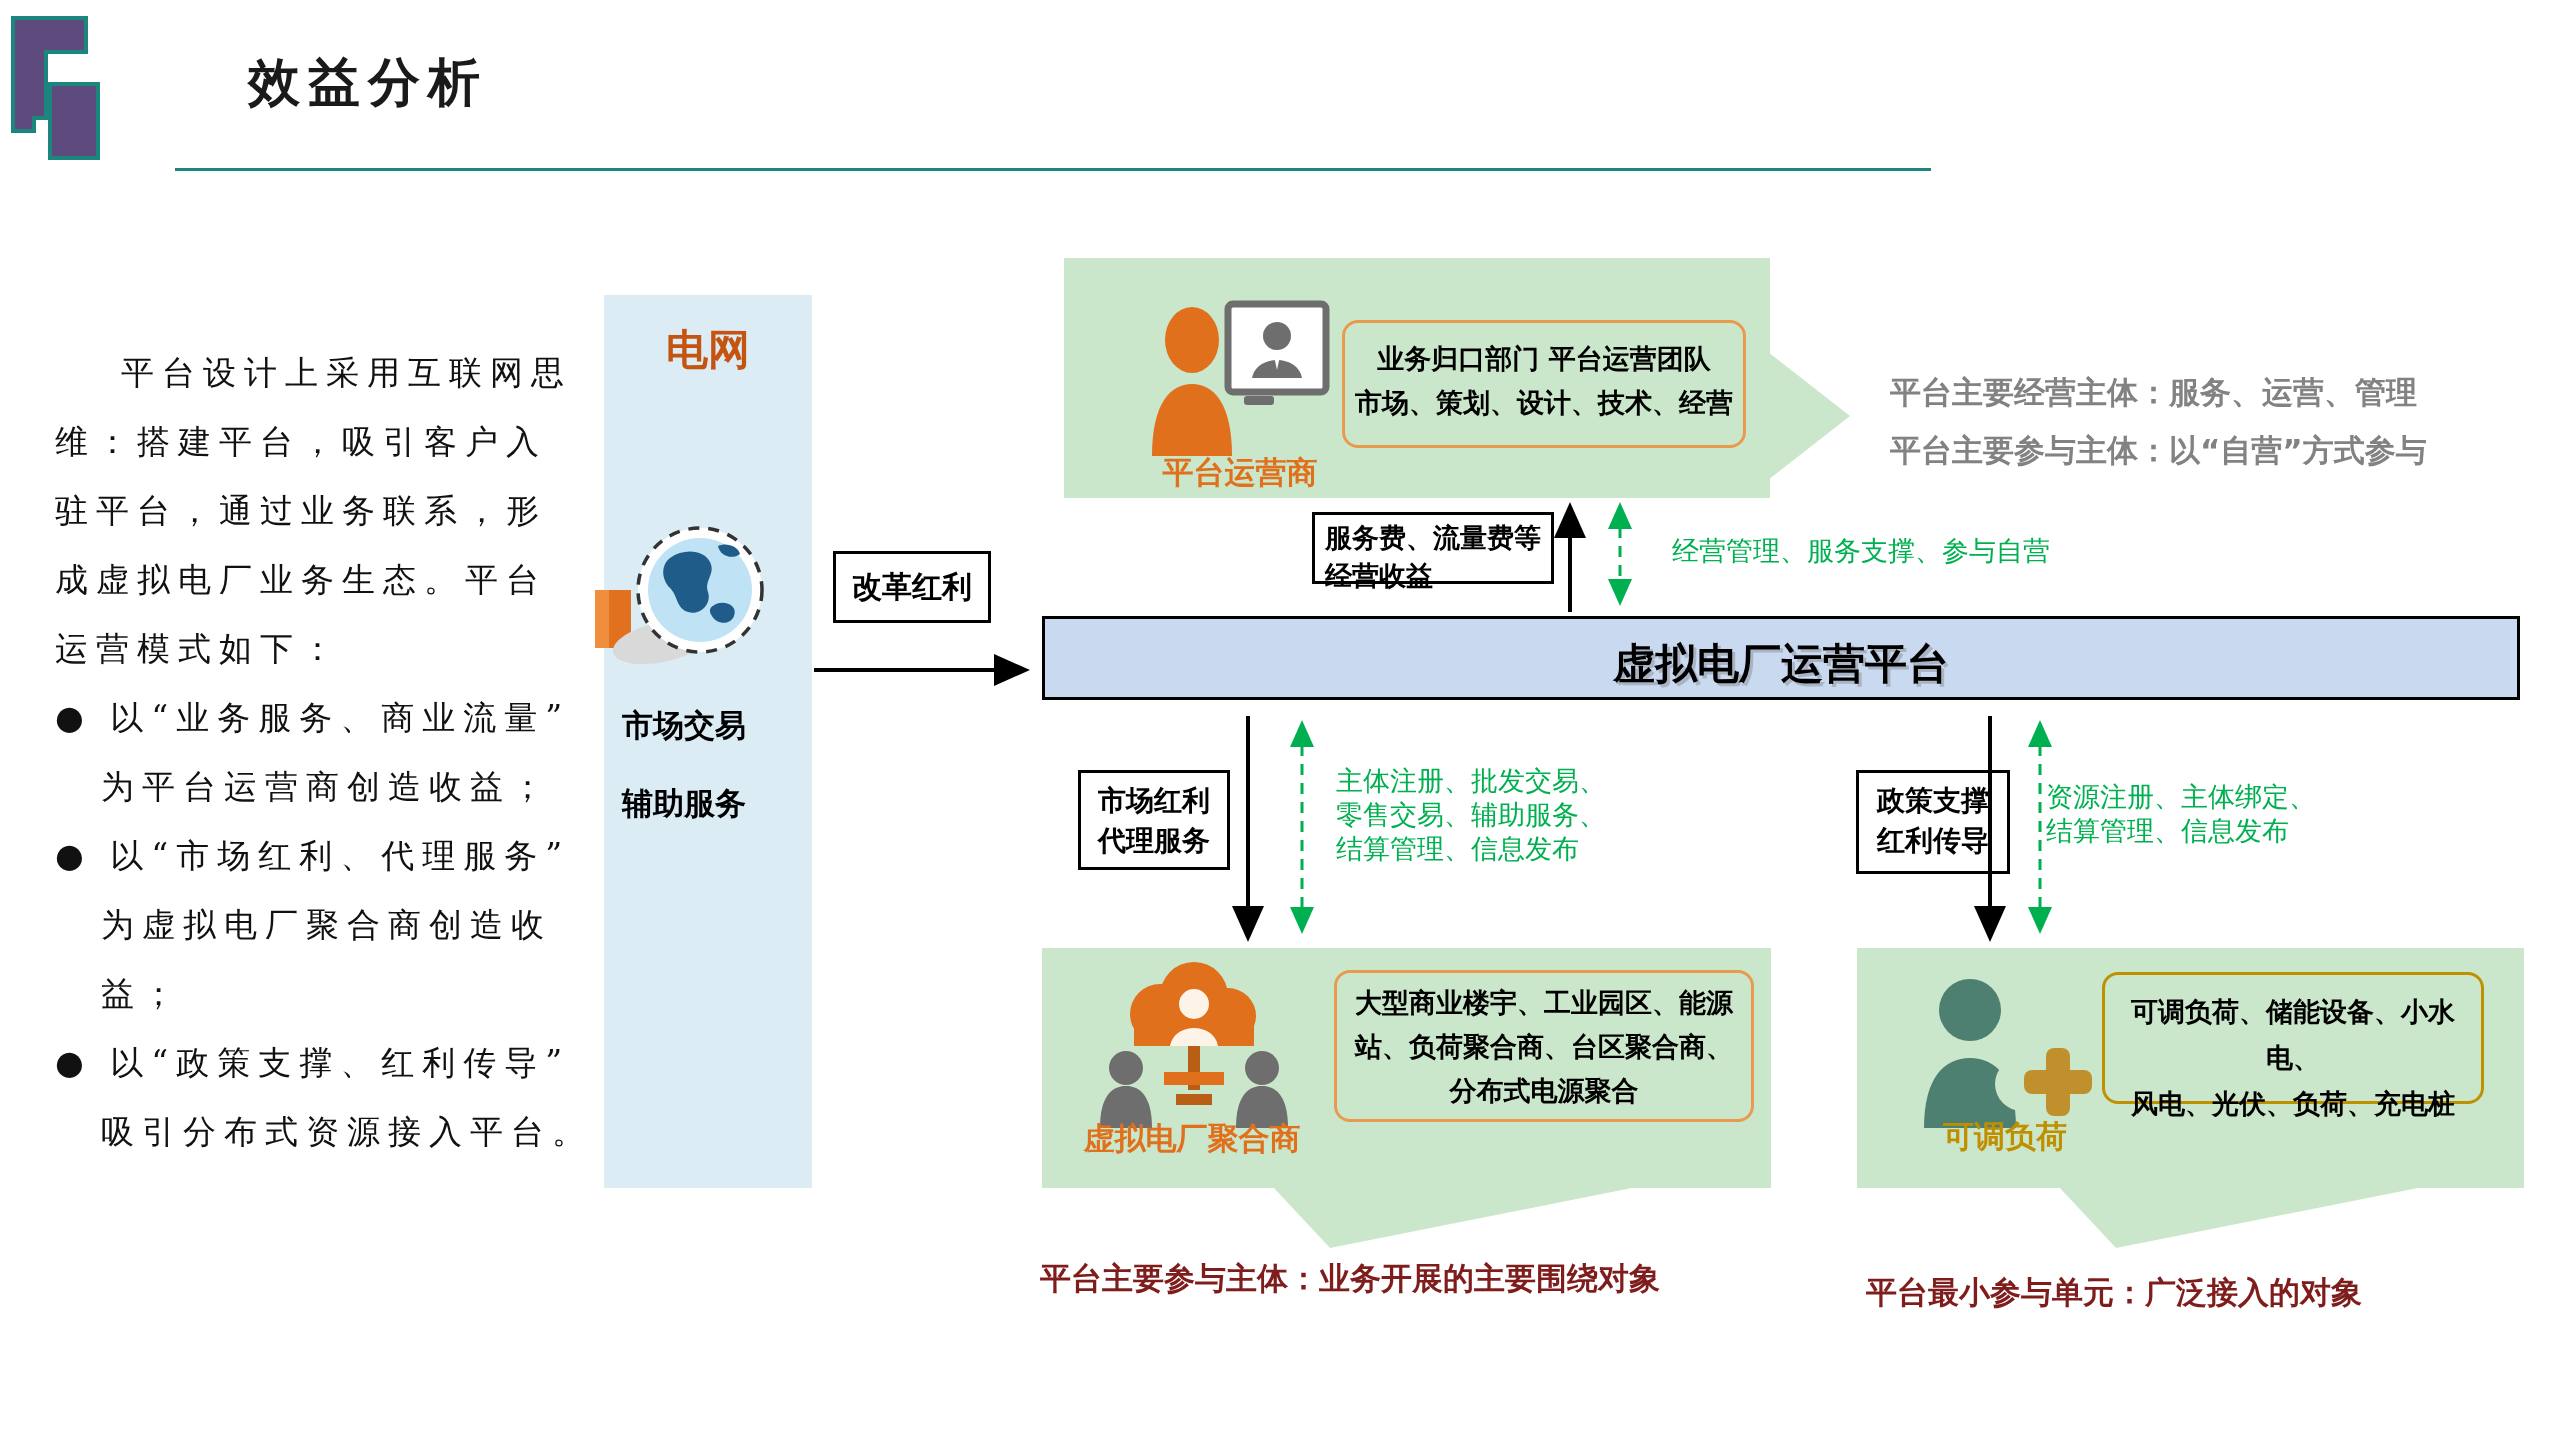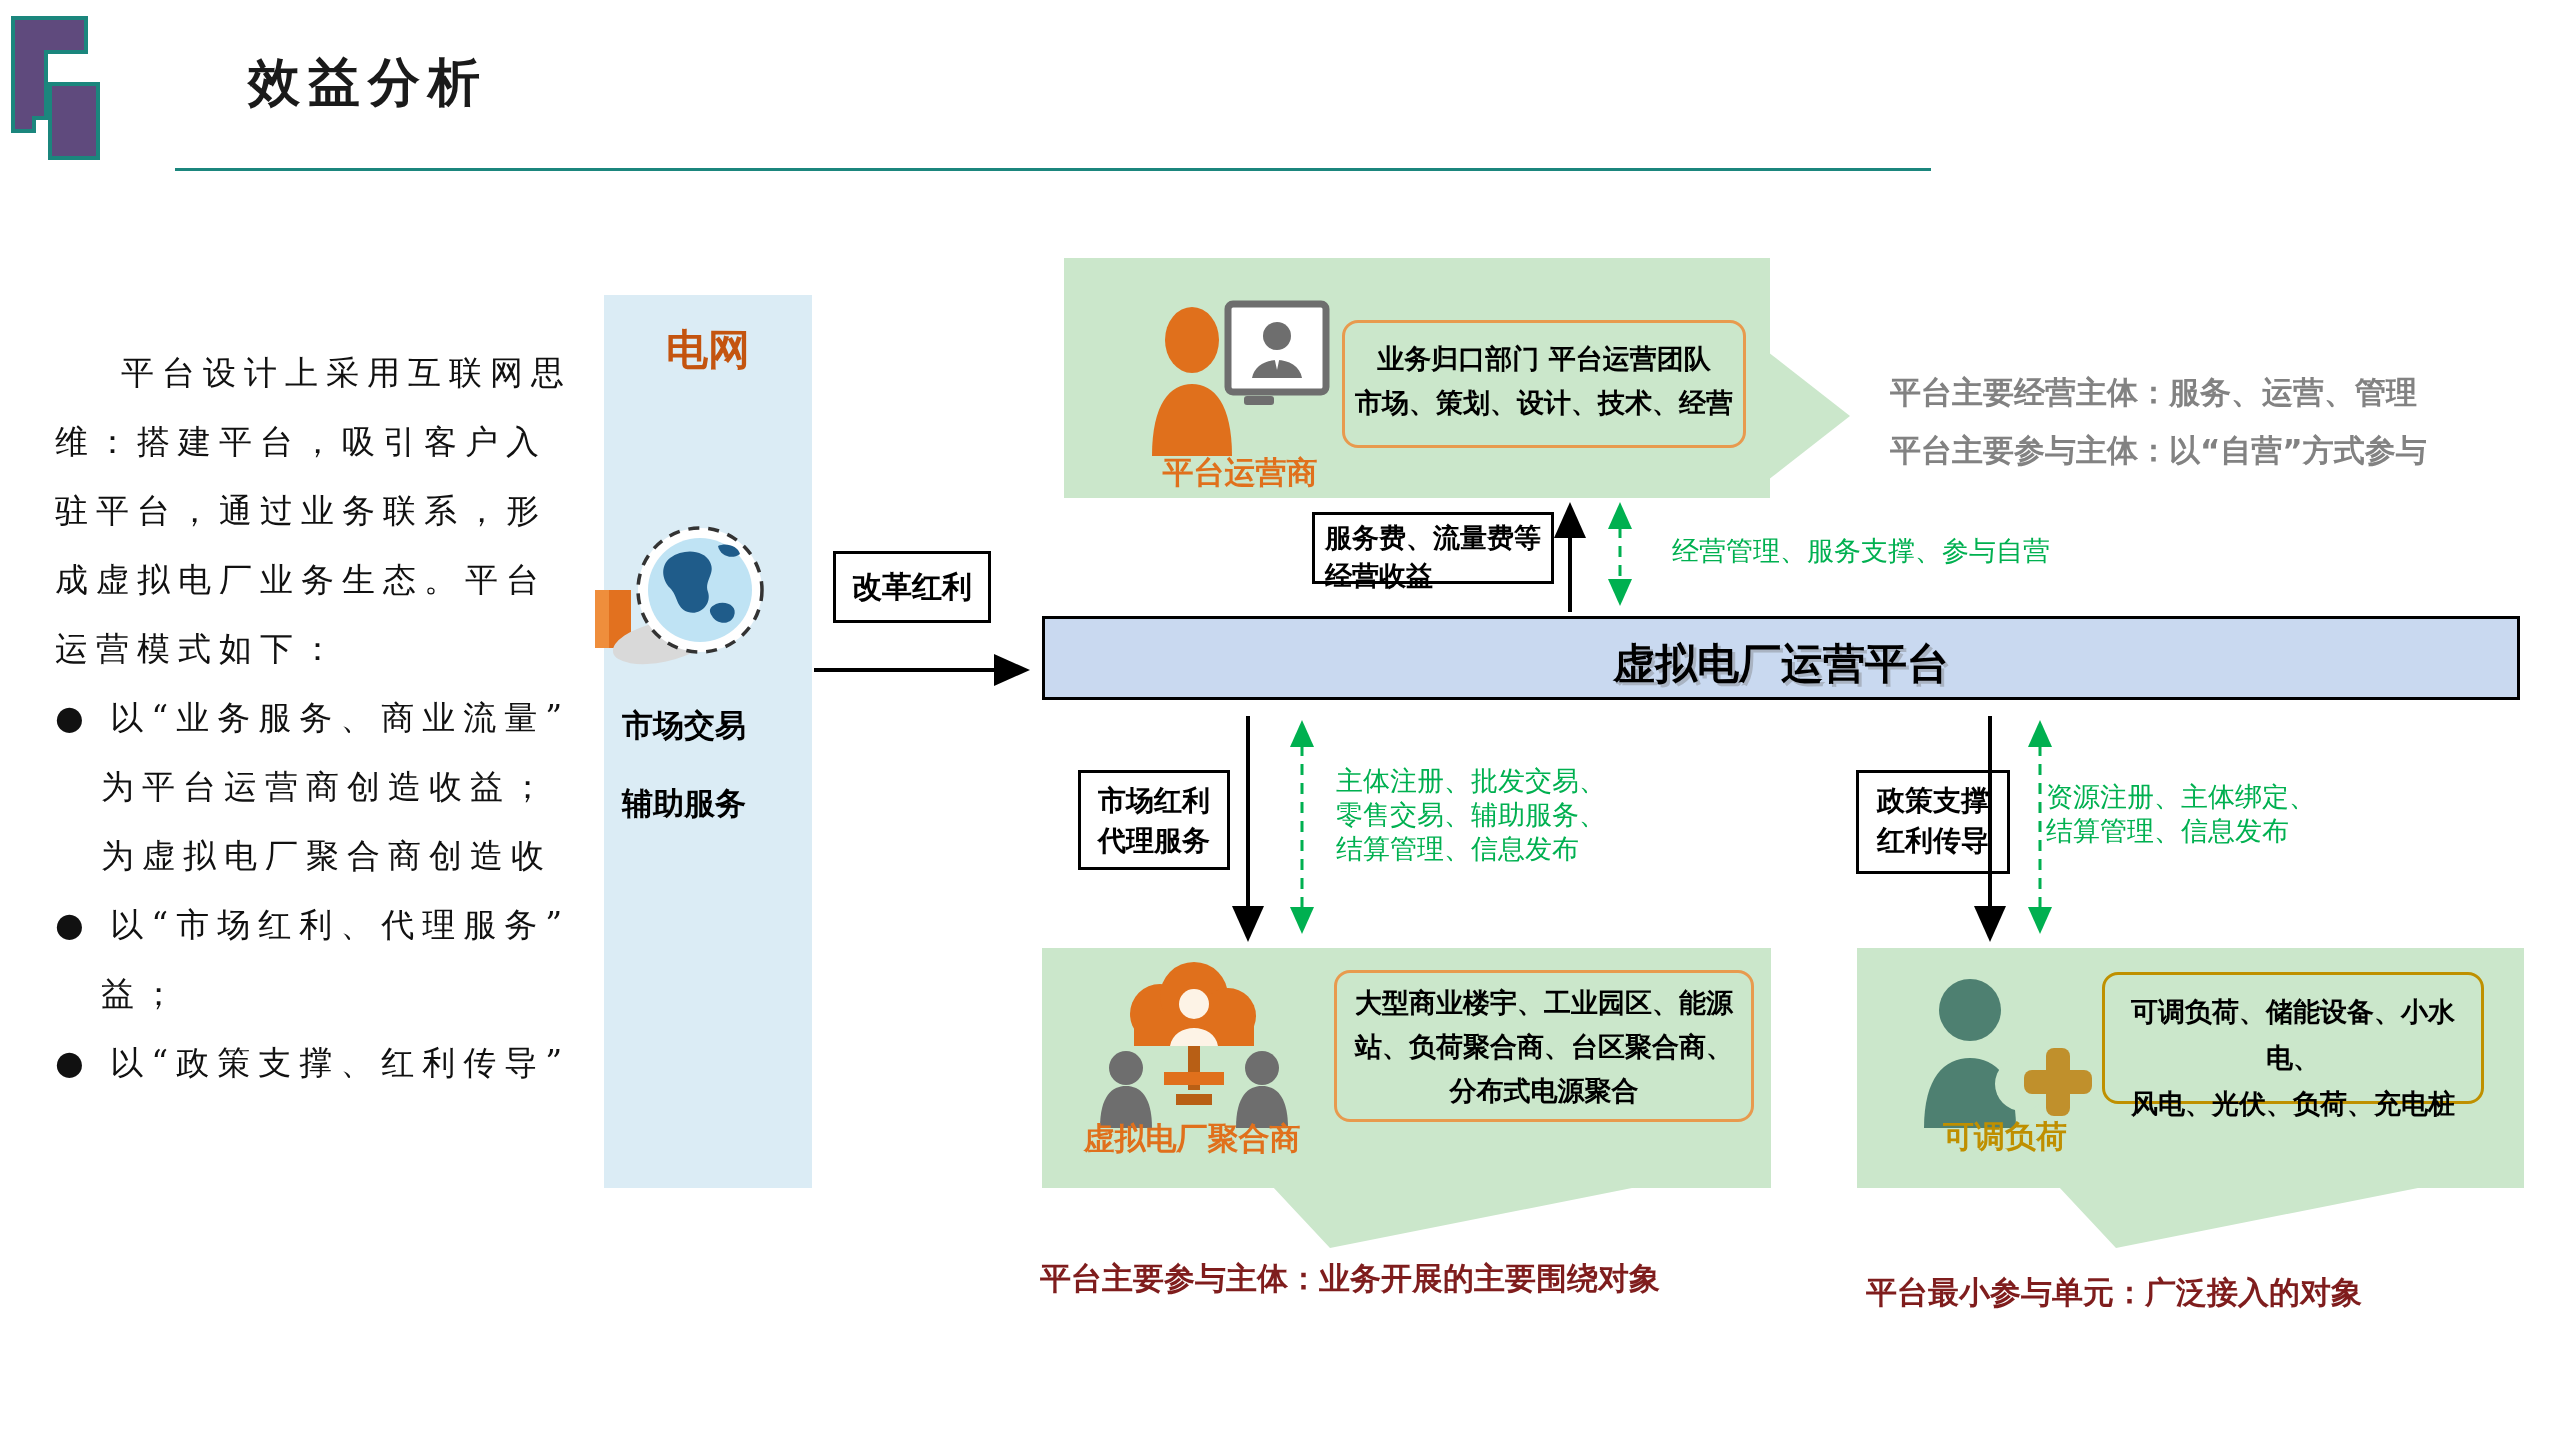--- a/index.html
+++ b/index.html
@@ -72,24 +72,25 @@
   <div class="abs rule"></div>
 
   <div class="abs lpanel">
     <div class="ln ind2">平台设计上采用互联网思</div>
     <div class="ln">维：搭建平台，吸引客户入</div>
     <div class="ln">驻平台，通过业务联系，形</div>
     <div class="ln">成虚拟电厂业务生态。平台</div>
     <div class="ln">运营模式如下：</div>
     <div class="ln">● 以“业务服务、商业流量”</div>
     <div class="ln ind1">为平台运营商创造收益；</div>
+    <div class="ln">● 以“市场红利、代理服务”</div>
     <div class="ln ind1">为虚拟电厂聚合商创造收</div>
-    <div class="ln">● 以“市场红利、代理服务”</div>
     <div class="ln ind1">益；</div>
     <div class="ln">● 以“政策支撑、红利传导”</div>
+    <div class="ln ind1">吸引分布式资源接入平台。</div>
   </div>
 
   <div class="abs gridcol"></div>
   <div class="abs gridtitle">电网</div>
 
   <svg class="abs" style="left:592px;top:520px;" width="190" height="160" viewBox="0 0 190 160">
     <rect x="3" y="70" width="36" height="58" fill="#e2711f"></rect>
     <rect x="3" y="70" width="14" height="58" fill="#ef8e3c"></rect>
     <ellipse cx="70" cy="122" rx="50" ry="20" fill="#d9d9d9" transform="rotate(-12 70 122)"></ellipse>
     <circle cx="108" cy="70" r="62" fill="#ffffff" stroke="#333" stroke-width="3.5" stroke-dasharray="11 9"></circle>

